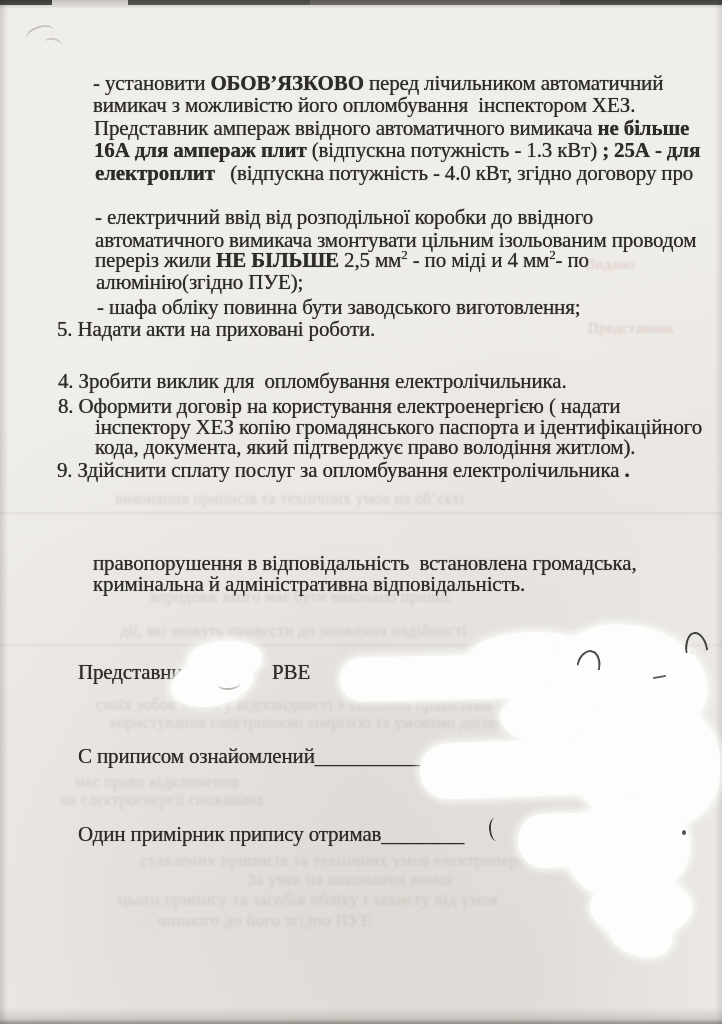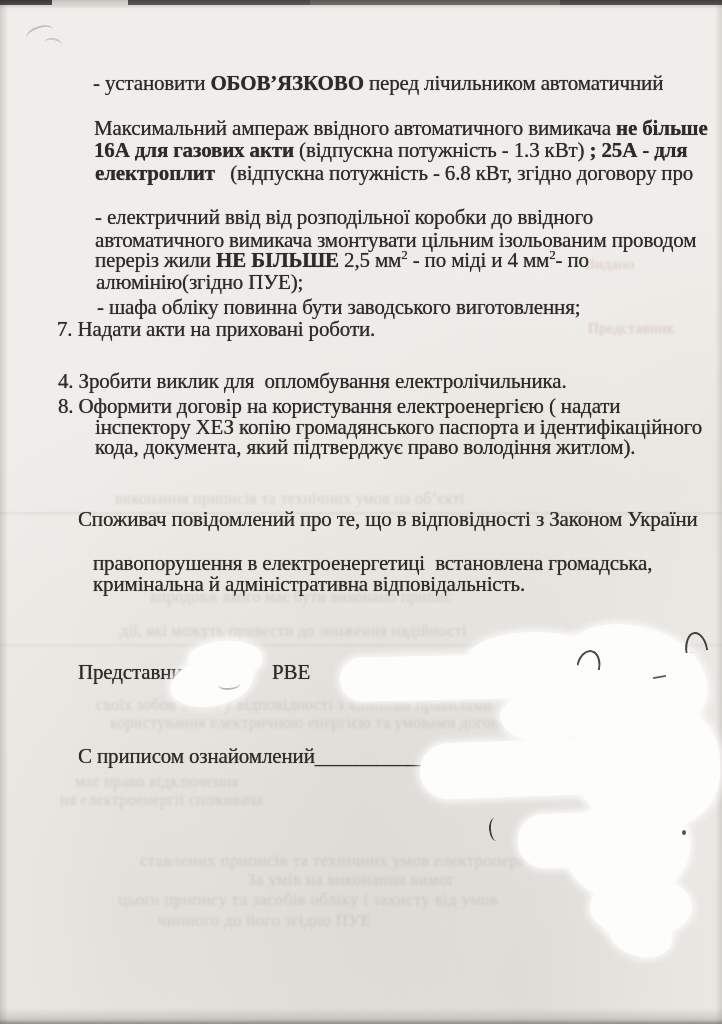--- a/index.html
+++ b/index.html
@@ -110,40 +110,42 @@
   <div class="bleed bf5">своїх зобов’язань у відповідності з чинними правилами</div>
   <div class="bleed bf6">користування електричною енергією та умовами договору</div>
   <div class="bleed bf7">має право відключення</div>
   <div class="bleed bf8">ня електроенергії споживача</div>
   <div class="bleed bf9">ставлених приписів та технічних умов електропере</div>
   <div class="bleed bf10">За умів на виконання вимог</div>
   <div class="bleed bf11">цього припису та засобів обліку і захисту від умов</div>
   <div class="bleed bf12">чинного до його згідно ПУЕ</div>
 
   <div class="tl l0"><span>- установити </span><span class="b">ОБОВ’ЯЗКОВО</span><span> перед лічильником автоматичний</span></div>
-  <div class="tl l2"><span>Максимальний ампераж ввідного автоматичного вимикача </span><span class="b">не більше</span></div>
-  <div class="tl l3"><span class="b">16А для газових акти</span><span> (відпускна потужність - 1.3 кВт) </span><span class="b">; 25А - для</span></div>
-  <div class="tl l4"><span class="b">електроплит</span><span>   (відпускна потужність - 6.8 кВт, згідно договору про</span></div>
+  <div class="tl l1"><span>вимикач з можливістю його опломбування  інспектором ХЕЗ.</span></div>
+  <div class="tl l2"><span>Представник ампераж ввідного автоматичного вимикача </span><span class="b">не більше</span></div>
+  <div class="tl l3"><span class="b">16А для ампераж плит</span><span> (відпускна потужність - 1.3 кВт) </span><span class="b">; 25А - для</span></div>
+  <div class="tl l4"><span class="b">електроплит</span><span>   (відпускна потужність - 4.0 кВт, згідно договору про</span></div>
   <div class="tl l6"><span>- електричний ввід від розподільної коробки до ввідного</span></div>
   <div class="tl l7"><span>автоматичного вимикача змонтувати цільним ізольованим проводом</span></div>
   <div class="tl l8"><span>переріз жили </span><span class="b">НЕ БІЛЬШЕ</span><span> 2,5 мм</span><sup>2</sup><span> - по міді и 4 мм</span><sup>2</sup><span>- по</span></div>
   <div class="tl l10"><span>- шафа обліку повинна бути заводського виготовлення;</span></div>
   <div class="tl l9"><span>алюмінію(згідно ПУЕ);</span></div>
-  <div class="tl l11"><span>7. Надати акти на приховані роботи.</span></div>
+  <div class="tl l11"><span>5. Надати акти на приховані роботи.</span></div>
   <div class="tl l13"><span>4. Зробити виклик для  опломбування електролічильника.</span></div>
   <div class="tl l14"><span>8. Оформити договір на користування електроенергією ( надати</span></div>
   <div class="tl l15"><span>інспектору ХЕЗ копію громадянського паспорта и ідентифікаційного</span></div>
   <div class="tl l16"><span>кода, документа, який підтверджує право володіння житлом).</span></div>
-  <div class="tl l18"><span>Споживач повідомлений про те, що в відповідності з Законом України</span></div>
-  <div class="tl l20"><span>правопорушення в електроенергетиці  встановлена громадська,</span></div>
+  <div class="tl l17"><span>9. Здійснити сплату послуг за опломбування електролічильника </span><span class="b">.</span></div>
+  <div class="tl l20"><span>правопорушення в відповідальність  встановлена громадська,</span></div>
   <div class="tl l21"><span>кримінальна й адміністративна відповідальність.</span></div>
 
   <div class="tl s1">Представник</div>
   <div class="tl srve">РВЕ</div>
   <div class="tl s2"><span>С приписом ознайомлений</span><span>_____________</span></div>
+  <div class="tl s3"><span>Один примірник припису отримав</span><span>________</span></div>
 
   <div class="wo w_name1"></div>
   <div class="wo w_name2"></div>
   <div class="wo w_lobe"></div>
   <div class="wo w_arm1"></div>
   <div class="wo w_arm2"></div>
   <div class="wo w_arm3"></div>
   <div class="wo w_t1"></div>
   <div class="wo w_t2"></div>
   <div class="wo w_t3"></div>

